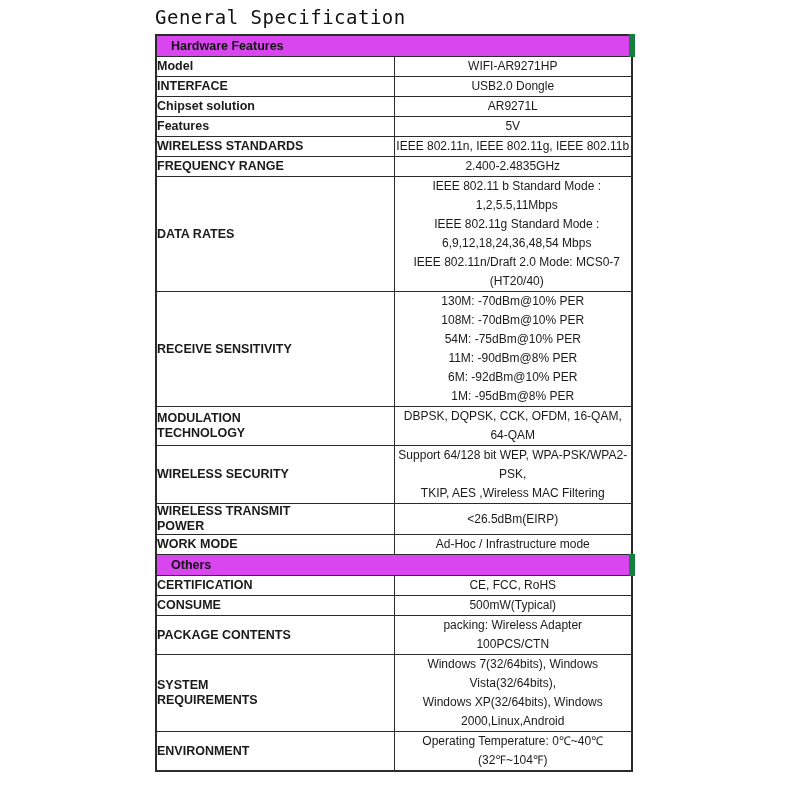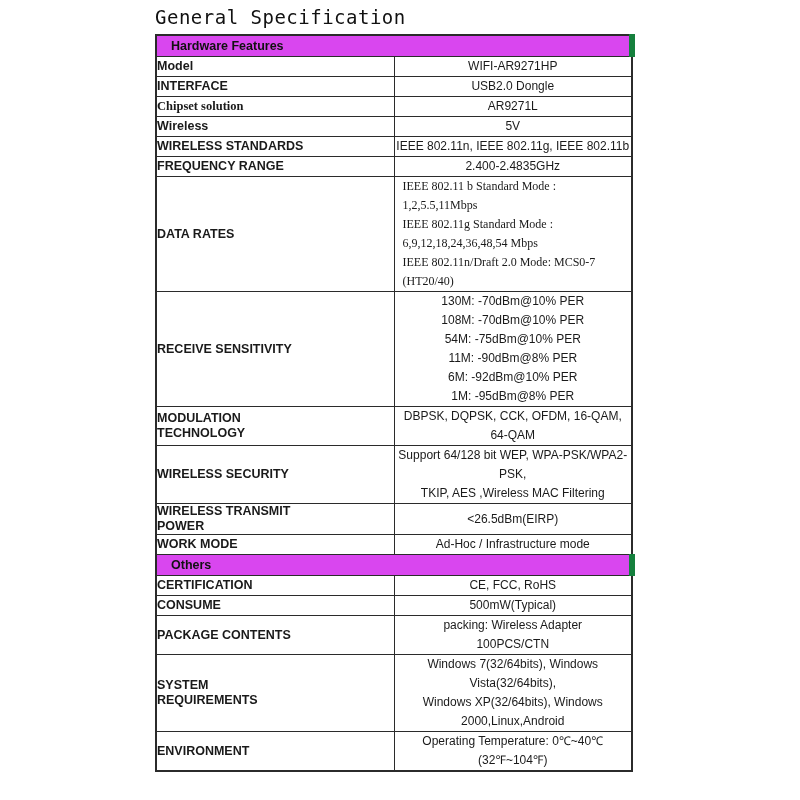--- a/index.html
+++ b/index.html
@@ -78,23 +78,22 @@
 
   
   .val {
     text-align: center;
     font-size: 12px;
     font-weight: normal;
     line-height: 19px;
     padding: 3px 6px;
   }
   .val.left {
-    text-align: left;
+    text-align: center;
     padding-left: 8px;
-    font-family: Liberation Serif, serif;
   }
   .val .line {
     display: block;
     white-space: normal;
   }
   .val.left .line {
     white-space: normal;
   }
 </style>
 </head>
@@ -117,27 +116,27 @@
             <span class="line">WIFI-AR9271HP</span>
           </td>
         </tr>
         <tr>
           <td class="lbl" style="width: 165px;">INTERFACE</td>
           <td class="val">
             <span class="line">USB2.0 Dongle</span>
           </td>
         </tr>
         <tr>
-          <td class="lbl" style="width: 165px; font-family: Liberation Serif, serif;">Chipset solution</td>
+          <td class="lbl" style="width: 165px;">Chipset solution</td>
           <td class="val">
             <span class="line">AR9271L</span>
           </td>
         </tr>
         <tr>
-          <td class="lbl" style="width: 165px;">Wireless</td>
+          <td class="lbl" style="width: 165px;">Features</td>
           <td class="val">
             <span class="line">5V</span>
           </td>
         </tr>
         <tr>
           <td class="lbl" style="width: 178px;">WIRELESS STANDARDS</td>
           <td class="val">
             <span class="line">IEEE 802.11n, IEEE 802.11g, IEEE 802.11b</span>
           </td>
         </tr>

